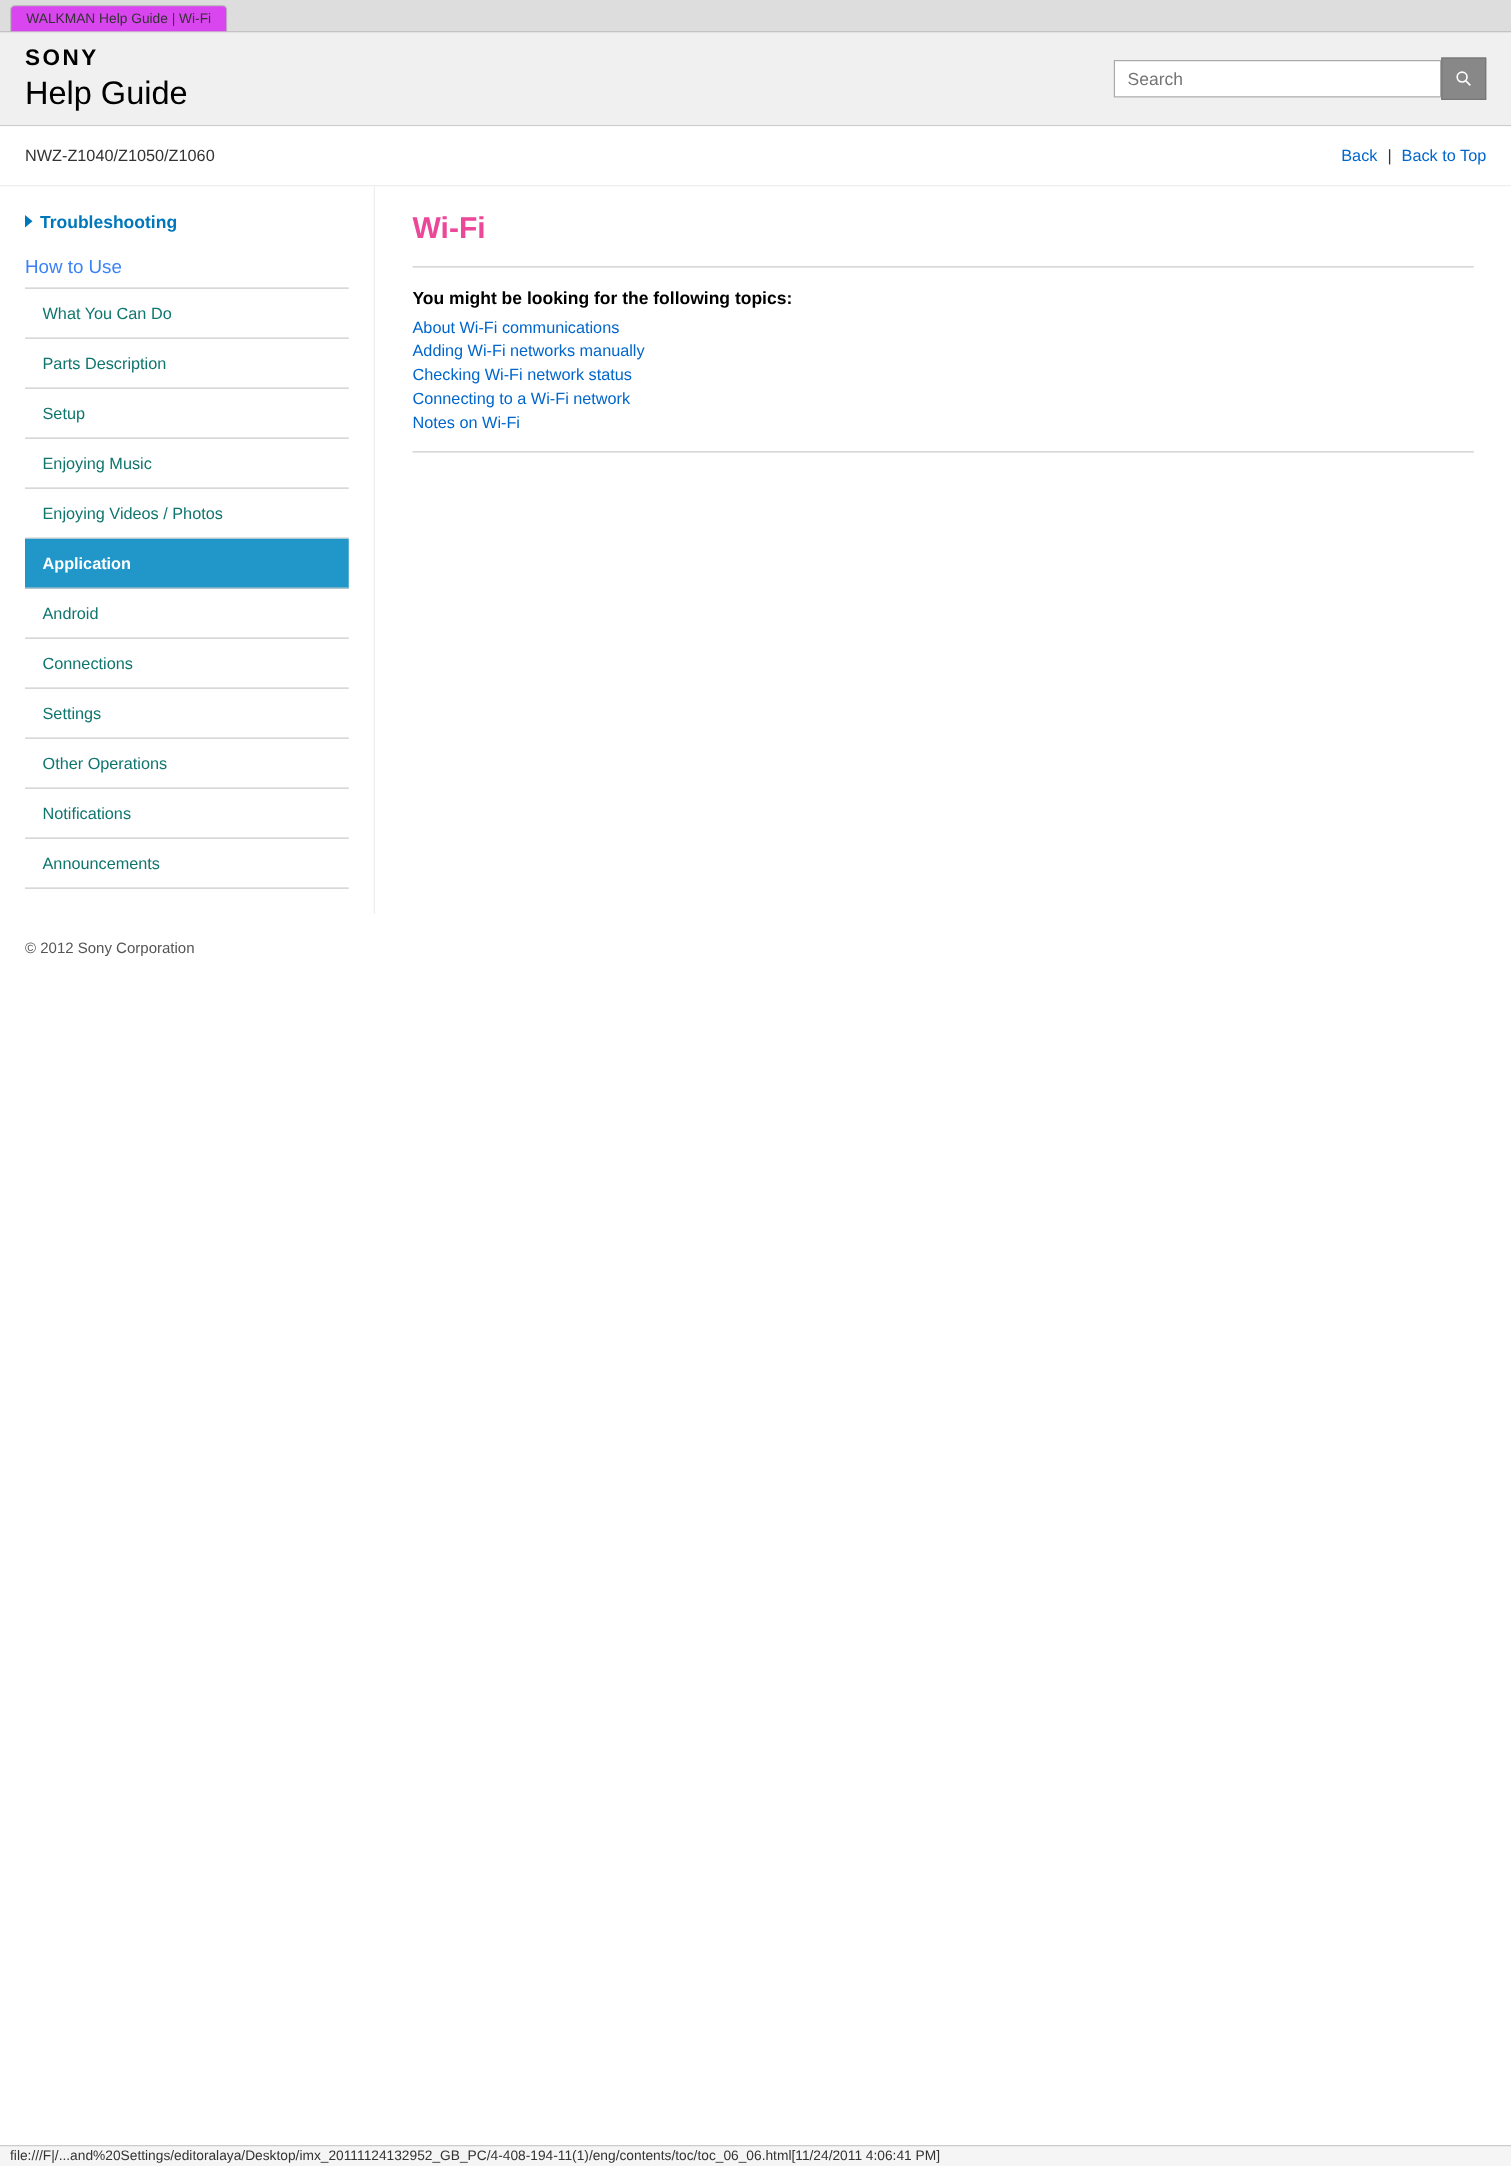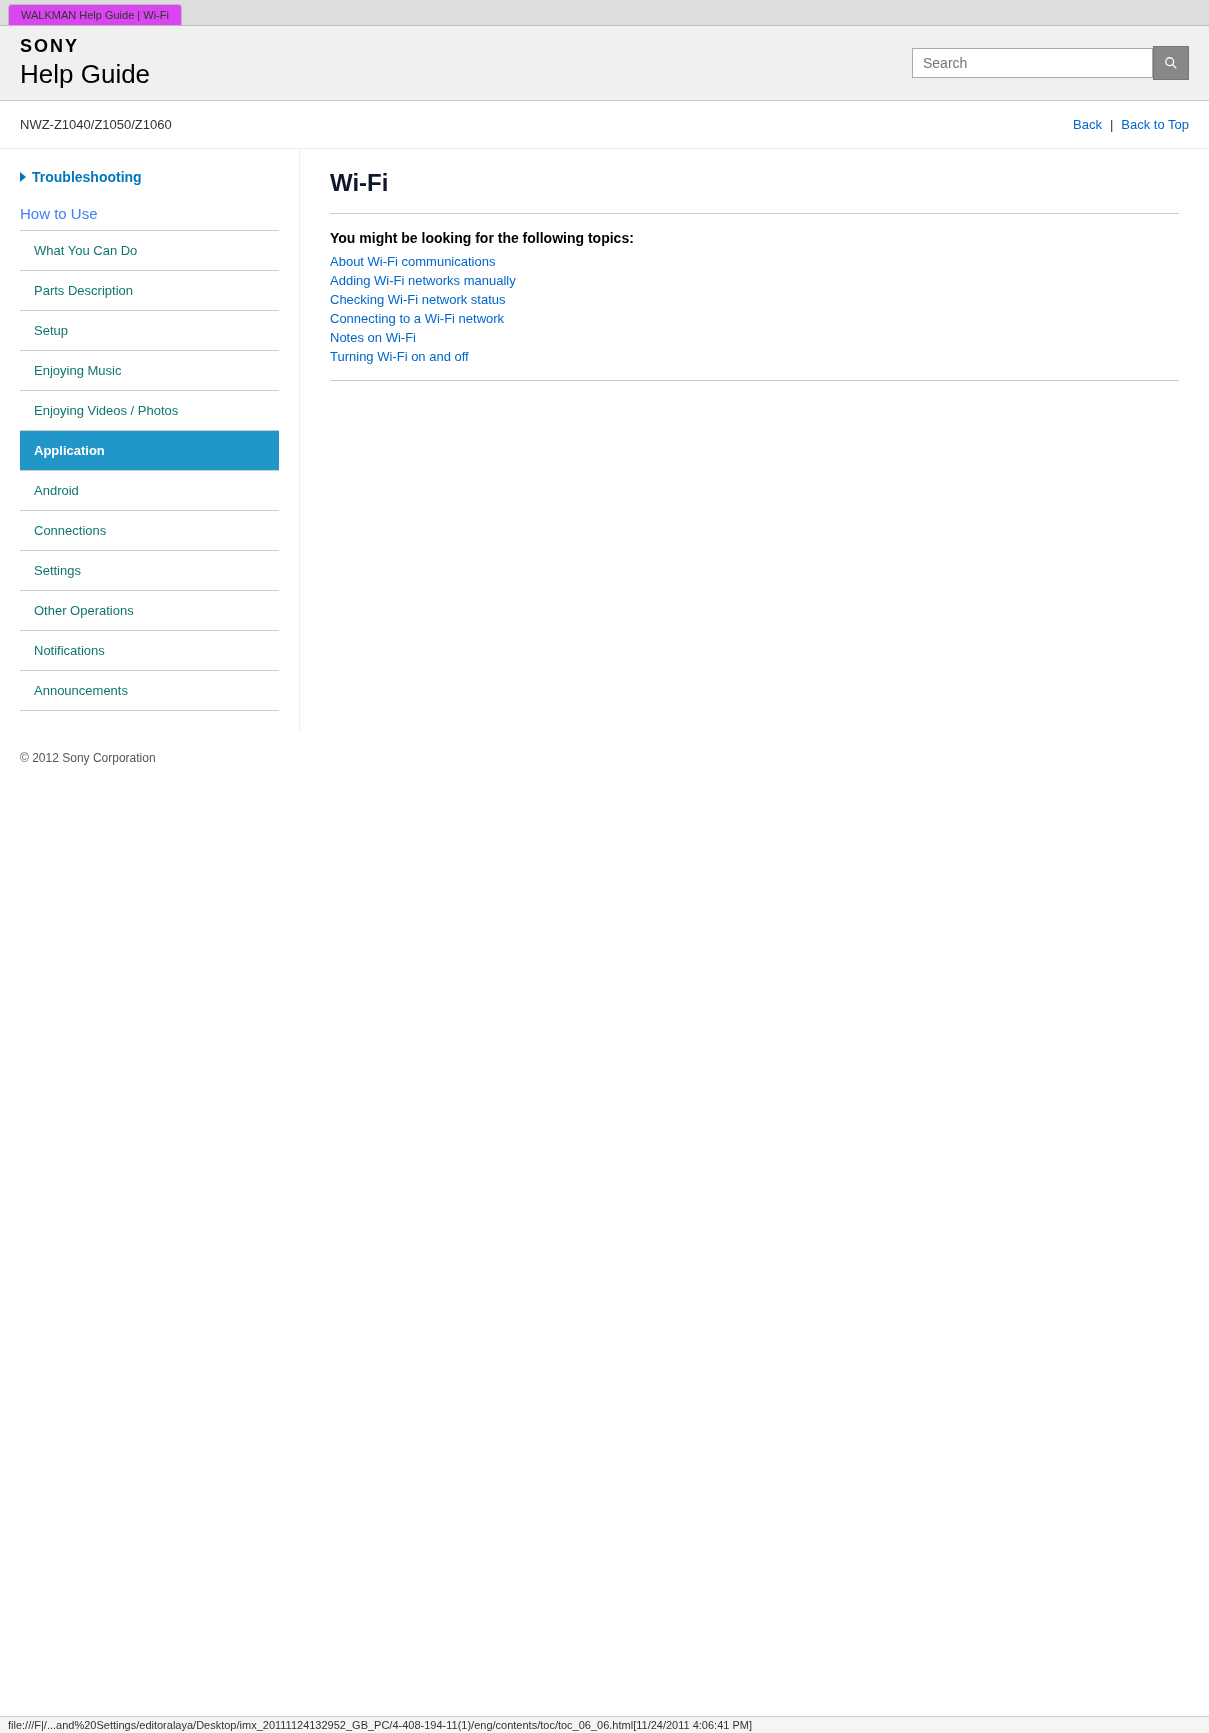--- a/index.html
+++ b/index.html
@@ -53,21 +53,21 @@
     }
     .search-area {
       display: flex;
       align-items: center;
       gap: 0;
     }
     .search-input {
       border: 1px solid #aaa;
       padding: 6px 10px;
       font-size: 14px;
-      width: 241px;
+      width: 262px;
       color: #999;
       background: #fff;
     }
     .search-button {
       background: #888;
       border: 1px solid #777;
       padding: 6px 10px;
       cursor: pointer;
       display: flex;
       align-items: center;
@@ -158,21 +158,21 @@
       font-weight: bold;
     }
     
     .content-area {
       flex: 1;
       padding: 20px 30px;
     }
     .page-title {
       font-size: 24px;
       font-weight: bold;
-      color: #0f172a;
+      color: #ec4899;
       margin-bottom: 16px;
     }
     .content-link {
       color: #0066cc;
       text-decoration: none;
       font-size: 14px;
       display: block;
       margin-bottom: 14px;
     }
     .section-divider {
@@ -278,21 +278,20 @@
 
   <div class="content-area">
     <h1 class="page-title">Wi-Fi</h1>
     <hr class="section-divider">
     <div class="related-topics-label">You might be looking for the following topics:</div>
     <a class="topic-link">About Wi-Fi communications</a>
     <a class="topic-link">Adding Wi-Fi networks manually</a>
     <a class="topic-link">Checking Wi-Fi network status</a>
     <a class="topic-link">Connecting to a Wi-Fi network</a>
     <a class="topic-link">Notes on Wi-Fi</a>
-    <a class="topic-link">Turning Wi-Fi on and off</a>
     <hr class="content-bottom-divider">
   </div>
 </div>
 
 <div class="footer">
   <span>© 2012 Sony Corporation</span>
 </div>
 
 <div class="status-bar">
   <span>file:///F|/...and%20Settings/editoralaya/Desktop/imx_20111124132952_GB_PC/4-408-194-11(1)/eng/contents/toc/toc_06_06.html[11/24/2011 4:06:41 PM]</span>

